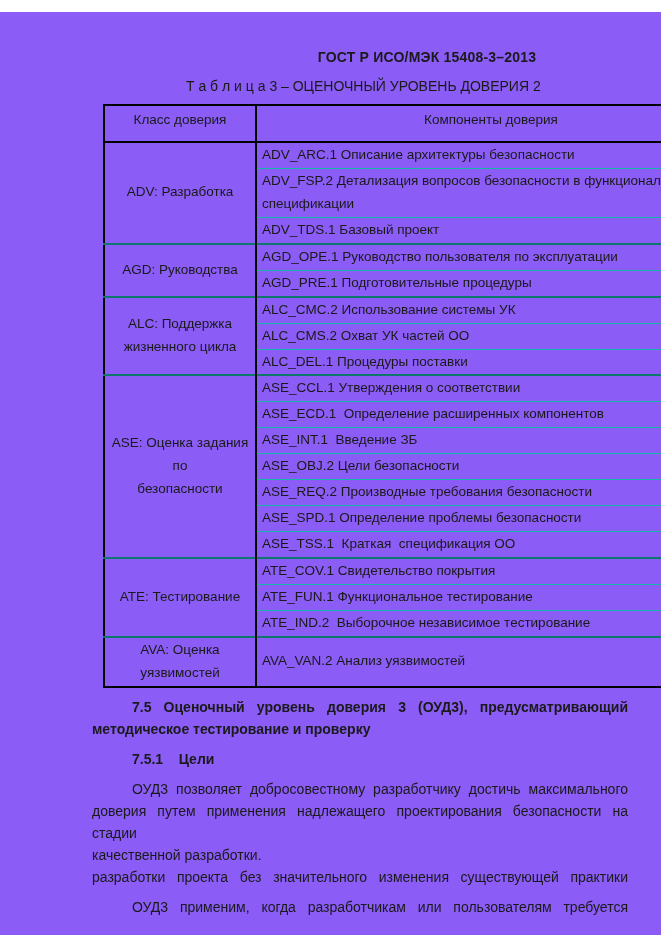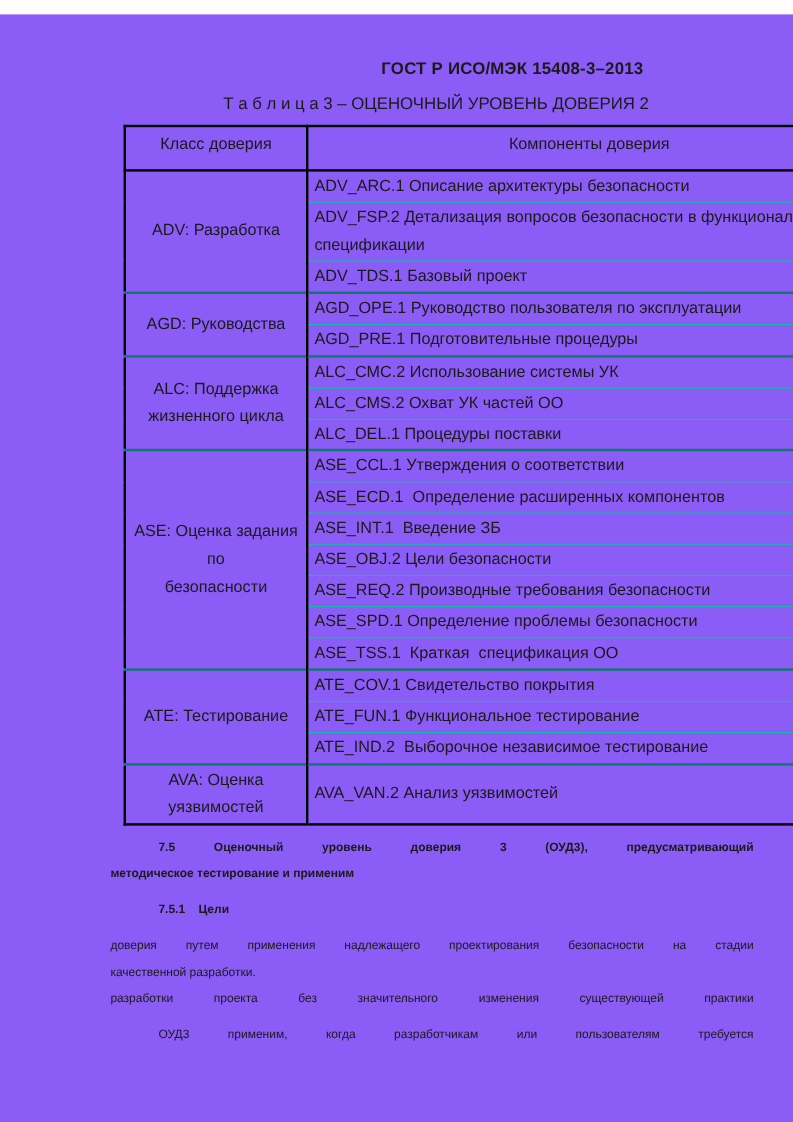--- a/index.html
+++ b/index.html
@@ -66,21 +66,21 @@
   td.comp-cell {
     border-top: 1px solid #14b8a6;
     text-align: left;
     vertical-align: middle;
     padding: 1px 6px 1px 5px;
     white-space: pre-wrap;
   }
   tr.group-start td { border-top: 2px solid #0f766e; }
   
   .content-blocks { margin-top: 7px; }
-  .para { margin-top: 8px; font-size: 10px; }
+  .para { margin-top: 8px; font-size: 14px; }
   .para.heading { font-weight: bold; }
   .para.body { font-weight: normal; }
   .line {
     line-height: 22px;
     text-align: justify;
     text-align-last: justify;
     white-space: pre-wrap;
   }
   .line.lastleft { text-align-last: left; }
   .line.indent { padding-left: 40px; }
@@ -178,26 +178,27 @@
           <td class="class-cell" rowspan="1">AVA: Оценка
 уязвимостей</td>
           <td class="comp-cell">AVA_VAN.2 Анализ уязвимостей</td>
         </tr>
       </tbody>
   </table>
 
   <div class="content-blocks">
       <div class="para heading">
         <div class="line indent">7.5 Оценочный уровень доверия 3 (ОУД3), предусматривающий</div>
-        <div class="line lastleft">методическое тестирование и применим</div>
+        <div class="line lastleft">методическое тестирование и проверку</div>
       </div>
       <div class="para heading">
         <div class="line indent lastleft">7.5.1&nbsp;&nbsp;&nbsp;&nbsp;Цели</div>
       </div>
       <div class="para body">
+        <div class="line indent">ОУД3 позволяет добросовестному разработчику достичь максимального</div>
         <div class="line">доверия путем применения надлежащего проектирования безопасности на стадии</div>
         <div class="line lastleft">качественной разработки.</div>
         <div class="line">разработки проекта без значительного изменения существующей практики</div>
       </div>
       <div class="para body">
         <div class="line indent">ОУД3 применим, когда разработчикам или пользователям требуется</div>
       </div>
     </div>
 
 

